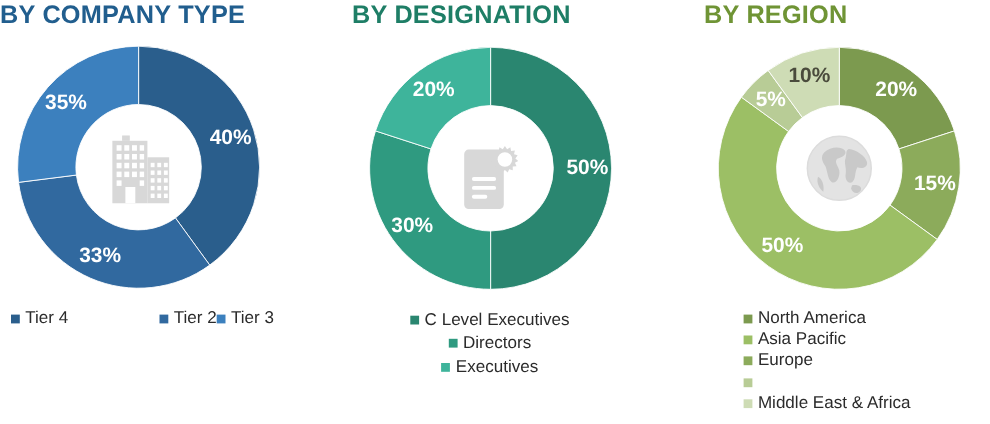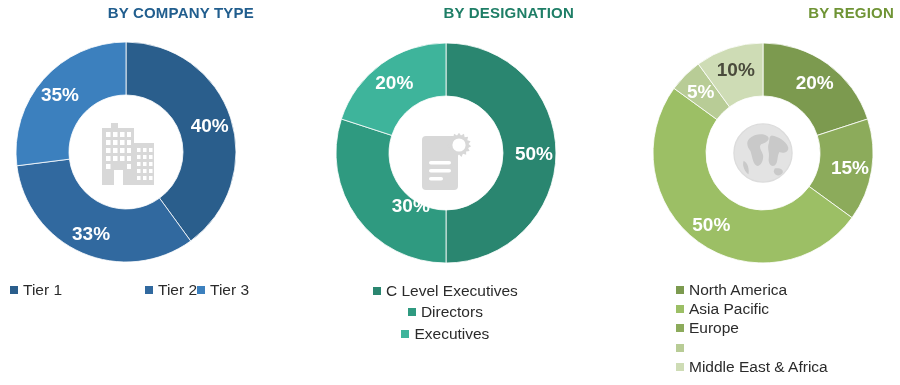--- a/index.html
+++ b/index.html
@@ -8,21 +8,21 @@
     font-family:"Liberation Sans","DejaVu Sans",sans-serif;
     -webkit-font-smoothing:antialiased;
   }
   .chart-block{position:absolute;top:0;height:385px;}
   #chart-block-0{left:0;width:300px;}
   #chart-block-1{left:320px;width:284px;}
   #chart-block-2{left:640px;width:260px;}
 
   .chart-title{
     position:absolute;left:0;width:254px;top:3px;
-    text-align:right;font-size:15px;font-weight:bold;
+    text-align:left;font-size:23px;font-weight:bold;
     letter-spacing:.2px;line-height:20px;white-space:nowrap;
   }
 
   .donut-svg{position:absolute;}
   #donut-svg-0{left:16px;top:42px;}
   #donut-svg-1{left:16px;top:43px;}
   #donut-svg-2{left:13px;top:43px;}
 
   .slice-label{
     position:absolute;font-size:19px;font-weight:bold;
@@ -99,21 +99,21 @@
           <rect x="47" y="46" width="3.5" height="4"></rect>
         <rect x="35" y="53" width="3.5" height="4"></rect>
           <rect x="41" y="53" width="3.5" height="4"></rect>
           <rect x="47" y="53" width="3.5" height="4"></rect>
       </g>
     </svg>
   </div>
   <div class="legend legend-horizontal" id="legend-0">
       <div class="legend-item" style="left: 10px;">
         <span class="legend-swatch" style="background: rgb(42, 94, 140);"></span>
-        <span class="legend-text">Tier 1</span>
+        <span class="legend-text">Tier 4</span>
       </div>
       <div class="legend-item" style="left: 102px; padding-left: 43px;">
         <span class="legend-swatch" style="background: rgb(49, 105, 159);"></span>
         <span class="legend-text">Tier 2</span>
       </div>
       <div class="legend-item" style="left: 197px;">
         <span class="legend-swatch" style="background: rgb(60, 128, 190);"></span>
         <span class="legend-text">Tier 3</span>
       </div>
     </div>
@@ -151,21 +151,21 @@
       <div class="legend-item">
         <span class="legend-swatch" style="background: rgb(47, 154, 128);"></span>
         <span class="legend-text">Directors</span>
       </div>
       <div class="legend-item">
         <span class="legend-swatch" style="background: rgb(62, 180, 155);"></span>
         <span class="legend-text">Executives</span>
       </div>
     </div>
 <div class="slice-label" style="left: 214px; top: 153px; color: rgb(255, 255, 255);">50%</div>
-    <div class="slice-label" style="left: 54.8065px; top: 204.725px; color: rgb(255, 255, 255); margin-left: 36px;">30%</div>
+    <div class="slice-label" style="left: 54.8065px; top: 204.725px; color: rgb(255, 255, 255);">30%</div>
     <div class="slice-label" style="left: 74.2749px; top: 81.8065px; color: rgb(255, 255, 255);">20%</div>
   </div>
 
 <div class="chart-block" id="chart-block-2">
   <div class="chart-title" style="color: rgb(111, 148, 53);">BY REGION</div>
   <svg class="donut-svg" id="donut-svg-2" width="220" height="220" viewBox="0 0 220 220">
       <path d="M 110 0 A 110 110 0 0 1 214.6162167924669 76.00813061875579 L 164.21022142882376 92.386031320628 A 57 57 0 0 0 110 53 Z" fill="#7C9A4F" stroke="#ffffff" stroke-width="0.8"></path>
       <path d="M 214.6162167924669 76.00813061875579 A 110 110 0 0 1 198.99186938124421 174.65637775217203 L 156.11396867937202 143.50375938067097 A 57 57 0 0 0 164.21022142882376 92.386031320628 Z" fill="#8CAB5B" stroke="#ffffff" stroke-width="0.8"></path>
       <path d="M 198.99186938124421 174.65637775217203 A 110 110 0 0 1 21.00813061875577 45.343622247827966 L 63.886031320627986 76.49624061932903 A 57 57 0 0 0 156.11396867937202 143.50375938067097 Z" fill="#9CBF65" stroke="#ffffff" stroke-width="0.8"></path>
       <path d="M 21.00813061875577 45.343622247827966 A 110 110 0 0 1 45.34362224782794 21.008130618755786 L 76.49624061932903 63.886031320628 A 57 57 0 0 0 63.886031320627986 76.49624061932903 Z" fill="#B8CC96" stroke="#ffffff" stroke-width="0.8"></path>

